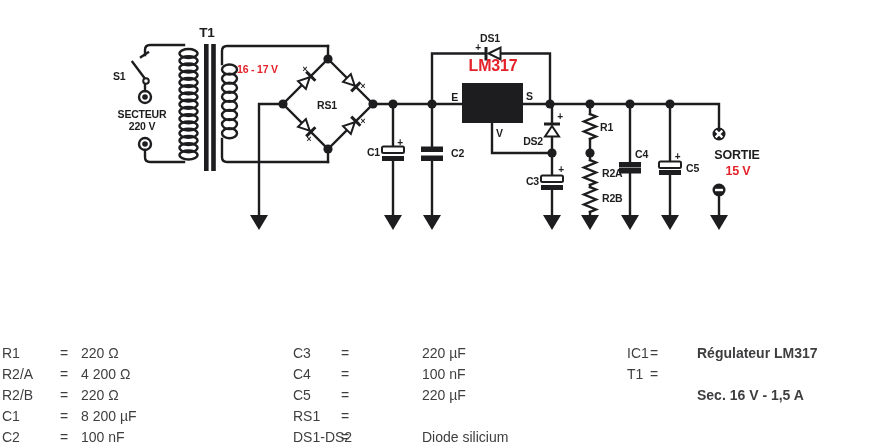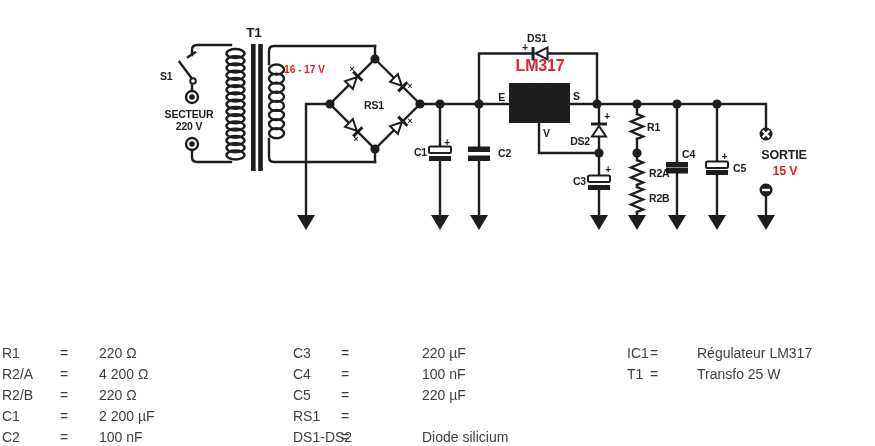--- a/index.html
+++ b/index.html
@@ -1,36 +1,36 @@
 <!DOCTYPE html>
 <html><head>
 <meta charset="utf-8">
 <style>
   html,body{margin:0;padding:0;background:#ffffff;}
   body{width:875px;height:446px;position:relative;font-family:"Liberation Sans",sans-serif;overflow:hidden;}
-  .stage{position:absolute;inset:0;padding-left:47px;}
+  .stage{position:absolute;inset:0;}
   svg{display:block;}
   svg text{font-family:"Liberation Sans",sans-serif;font-weight:bold;fill:#1d1d1f;letter-spacing:-0.2px;}
   .w{stroke:#1d1d1f;stroke-width:2.4;fill:none;stroke-linecap:square;}
   .bar{stroke:#1d1d1f;stroke-width:3;fill:none;}
   .tri{fill:#ffffff;stroke:#1d1d1f;stroke-width:2;}
   .solid{fill:#1d1d1f;stroke:none;}
   .platew{fill:#ffffff;stroke:#1d1d1f;stroke-width:2;}
   .red{fill:#e4222a;}
   .parts{position:absolute;top:343px;left:0;width:875px;height:103px;font-size:14px;color:#3e3e40;}
   .pcol{position:absolute;top:0;}
   .prow{position:relative;height:21px;line-height:21px;white-space:pre;}
   .prow span{position:absolute;top:0;}
   .pname{left:0;}
   .c1{left:2px;width:290px;}
-  .c1 .peq{left:58px;} .c1 .pval{left:97px;}
+  .c1 .peq{left:58px;} .c1 .pval{left:79px;}
   .c2{left:293px;width:330px;}
   .c2 .peq{left:48px;} .c2 .pval{left:129px;}
   .c3{left:627px;width:245px;}
-  .c3 .peq{left:23px;} .c3 .pval{left:70px;}
+  .c3 .peq{left:23px;} .c3 .pval{left:70px;font-weight:bold;}
 </style>
 </head>
 <body>
 
 <div class="stage">
 
 <svg width="875" height="340" viewBox="0 0 875 340">
 
   <g class="w">
     <path d="M145,55 V50 Q145,45 150,45 H184"></path>
@@ -241,31 +241,32 @@
   </g>
 
 </svg>
 
 <div class="parts">
 
   <div class="pcol c1">
     <div class="prow"><span class="pname">R1</span><span class="peq">=</span><span class="pval">220 Ω</span></div>
     <div class="prow"><span class="pname">R2/A</span><span class="peq">=</span><span class="pval">4 200 Ω</span></div>
     <div class="prow"><span class="pname">R2/B</span><span class="peq">=</span><span class="pval">220 Ω</span></div>
-    <div class="prow"><span class="pname">C1</span><span class="peq">=</span><span class="pval">2 200 µF</span></div>
+    <div class="prow"><span class="pname">C1</span><span class="peq">=</span><span class="pval">8 200 µF</span></div>
     <div class="prow"><span class="pname">C2</span><span class="peq">=</span><span class="pval">100 nF</span></div>
   </div>
 
   <div class="pcol c2">
     <div class="prow"><span class="pname">C3</span><span class="peq">=</span><span class="pval">220 µF</span></div>
     <div class="prow"><span class="pname">C4</span><span class="peq">=</span><span class="pval">100 nF</span></div>
     <div class="prow"><span class="pname">C5</span><span class="peq">=</span><span class="pval">220 µF</span></div>
     <div class="prow"><span class="pname">RS1</span><span class="peq">=</span></div>
     <div class="prow"><span class="pname">DS1-DS2</span><span class="peq">=</span><span class="pval">Diode silicium</span></div>
   </div>
 
   <div class="pcol c3">
     <div class="prow"><span class="pname">IC1</span><span class="peq">=</span><span class="pval">Régulateur LM317</span></div>
-    <div class="prow"><span class="pname">T1</span><span class="peq">=</span><span class="pval">Transfo 25 W</span></div>
+    <div class="prow"><span class="pname">T1</span><span class="peq">=</span></div>
+    <div class="prow"><span class="pname"></span><span class="peq"></span><span class="pval">Sec. 16 V - 1,5 A</span></div>
   </div>
 
 </div>
 </div>
 
 </body></html>

